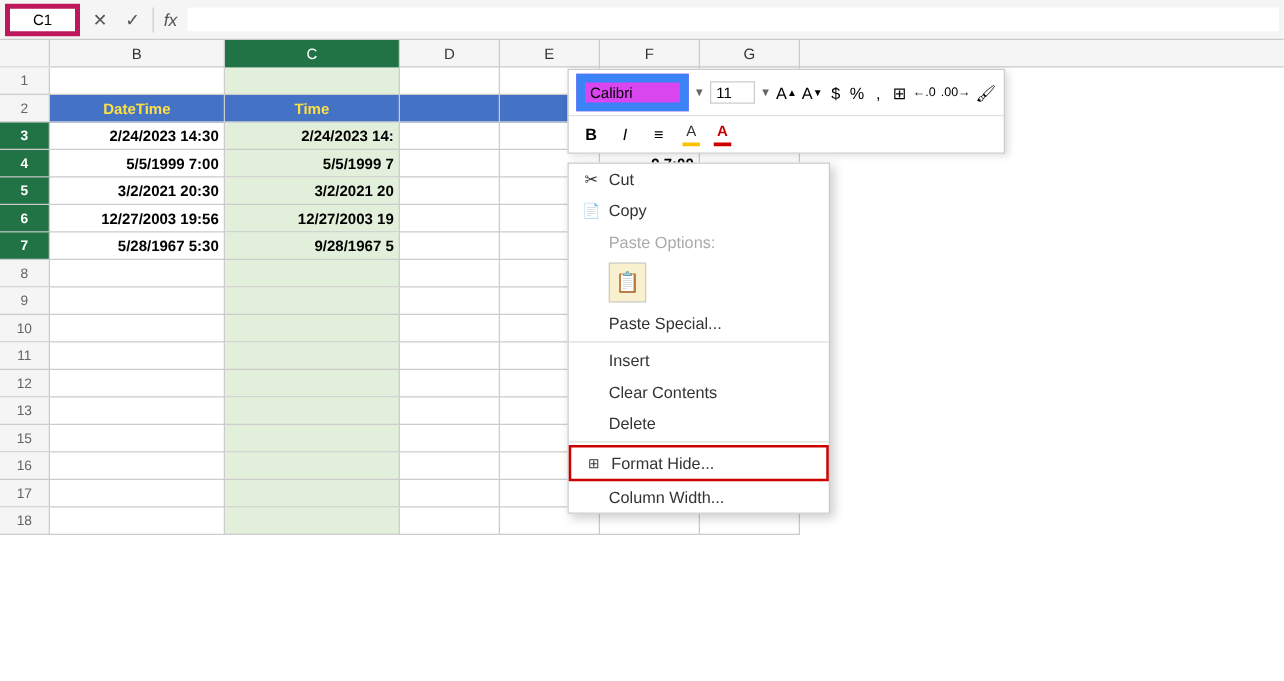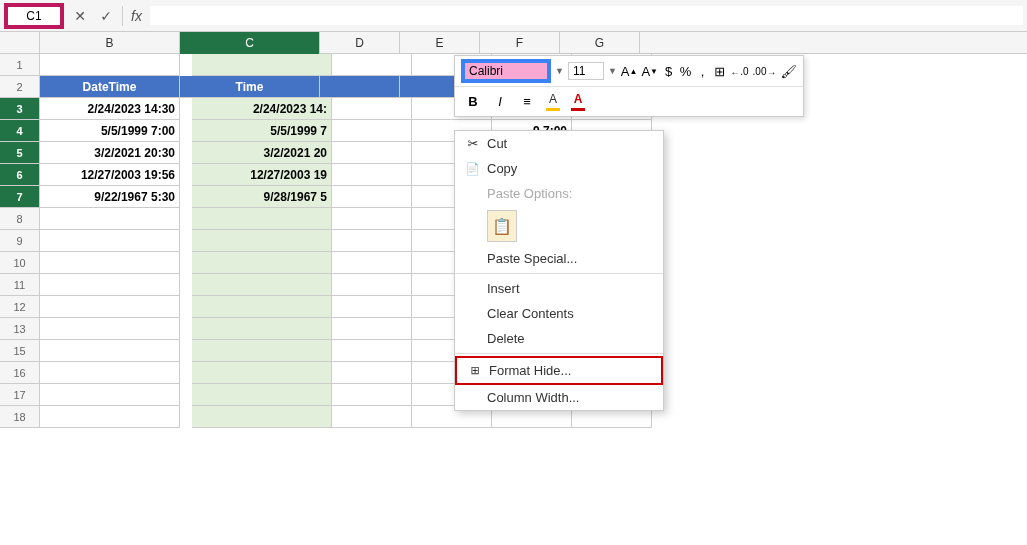--- a/index.html
+++ b/index.html
@@ -150,31 +150,30 @@
     }
     .cell.col-b { width: 140px; min-width: 140px; }
     .cell.col-c { width: 140px; min-width: 140px; background: #d6e4ce; }
     .cell.col-d { width: 80px; min-width: 80px; }
     .cell.col-e { width: 80px; min-width: 80px; }
     .cell.col-f { width: 80px; min-width: 80px; }
     .cell.col-g { width: 80px; min-width: 80px; }
 
     .cell.header-cell {
       background: #4472c4;
-      color: #ffffff;
+      color: #fde047;
       font-weight: bold;
       justify-content: center;
     }
     .cell.right-align {
       justify-content: flex-end;
       font-weight: bold;
     }
     .cell.col-c-selected-body {
       background: #e2efda;
-      margin-left: 12px;
     }
 
     
     .context-menu {
       position: absolute;
       top: 130px;
       left: 454px;
       width: 210px;
       background: #fff;
       border: 1px solid #ccc;
@@ -199,23 +198,23 @@
     .mini-toolbar-row1 {
       display: flex;
       align-items: center;
       padding: 3px 6px;
       gap: 4px;
       border-bottom: 1px solid #e0e0e0;
     }
     .mini-toolbar-font-name {
       width: 90px;
       font-size: 12px;
-      border: 4px solid #3b82f6;
+      border: 7px solid #3b82f6;
       padding: 1px 4px;
-      background: #f9a8d4;
+      background: #d946ef;
     }
     .mini-toolbar-font-size {
       width: 36px;
       font-size: 12px;
       border: 1px solid #ccc;
       padding: 1px 4px;
       background: #fff;
     }
     .mini-tb-btn {
       width: 24px;
@@ -360,21 +359,21 @@
       <div class="cell col-b right-align">12/27/2003 19:56</div>
       <div class="cell col-c col-c-selected-body right-align">12/27/2003 19</div>
       <div class="cell col-d"></div>
       <div class="cell col-e"></div>
       <div class="cell col-f right-align">19:56</div>
       <div class="cell col-g"></div>
     </div>
 
     <div class="grid-row">
       <div class="row-number selected-row">7</div>
-      <div class="cell col-b right-align">9/22/1967 5:30</div>
+      <div class="cell col-b right-align">5/28/1967 5:30</div>
       <div class="cell col-c col-c-selected-body right-align">9/28/1967 5</div>
       <div class="cell col-d"></div>
       <div class="cell col-e"></div>
       <div class="cell col-f right-align">7 5:30</div>
       <div class="cell col-g"></div>
     </div>
 
     <div class="grid-row">
       <div class="row-number">8</div>
       <div class="cell col-b"></div>

